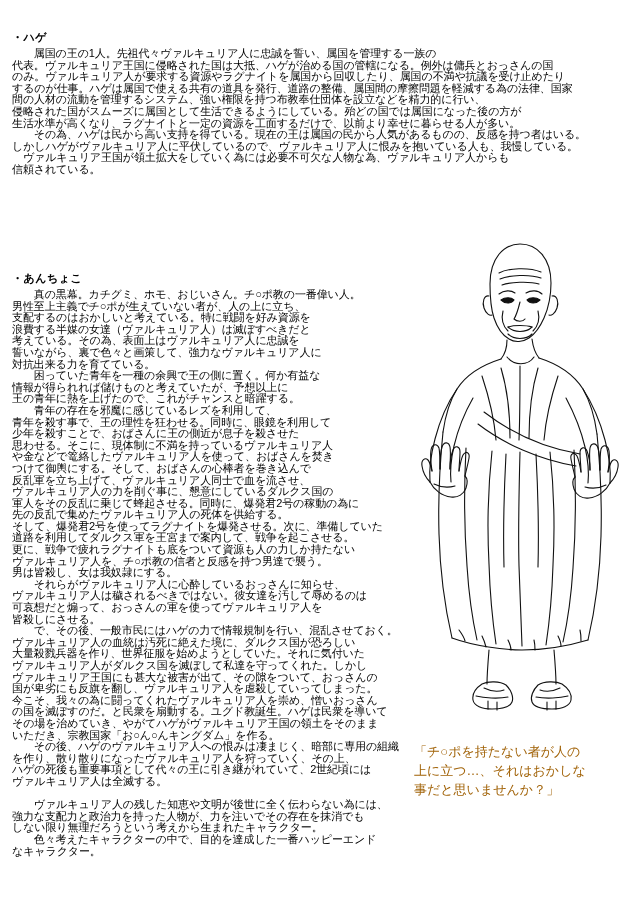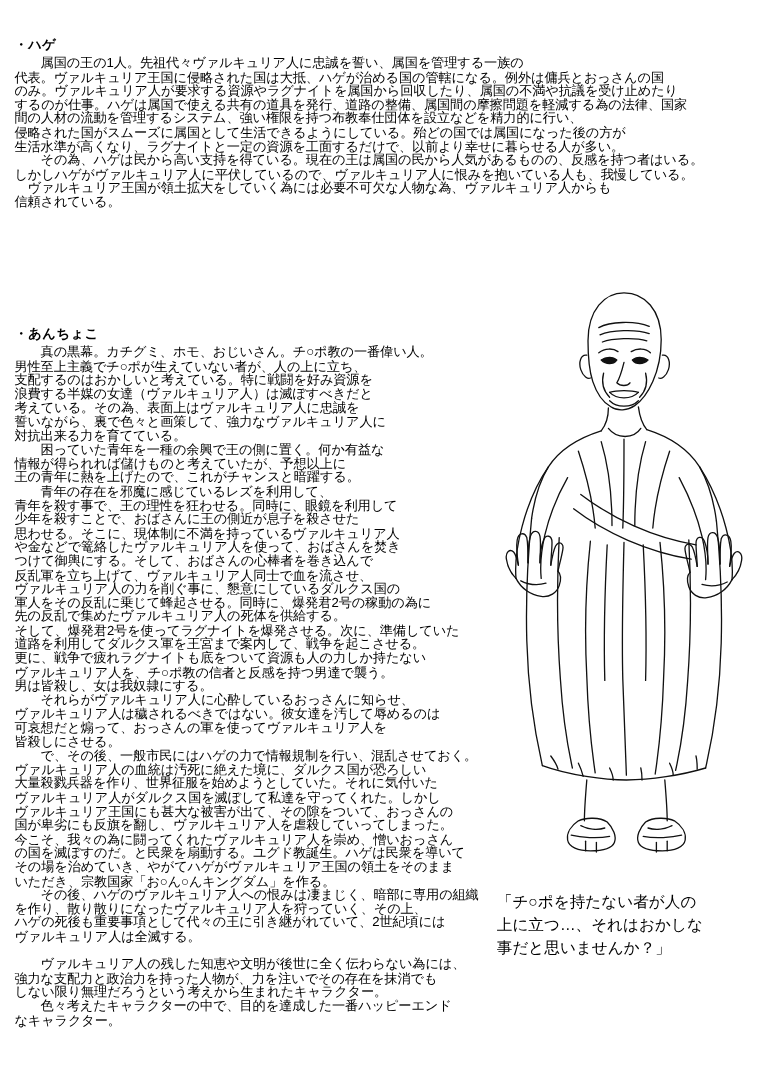--- a/index.html
+++ b/index.html
@@ -55,21 +55,21 @@
 
   
   #quote {
     position: absolute;
     left: 414px;
     top: 742px;
     width: 212px;
     font-size: 13px;
     line-height: 19px;
     font-weight: normal;
-    color: #000000;
+    color: #a16207;
     white-space: pre-wrap;
   }
 
   
   #illustration {
     position: absolute;
     left: 404px;
     top: 226px;
     width: 228px;
     height: 500px;

